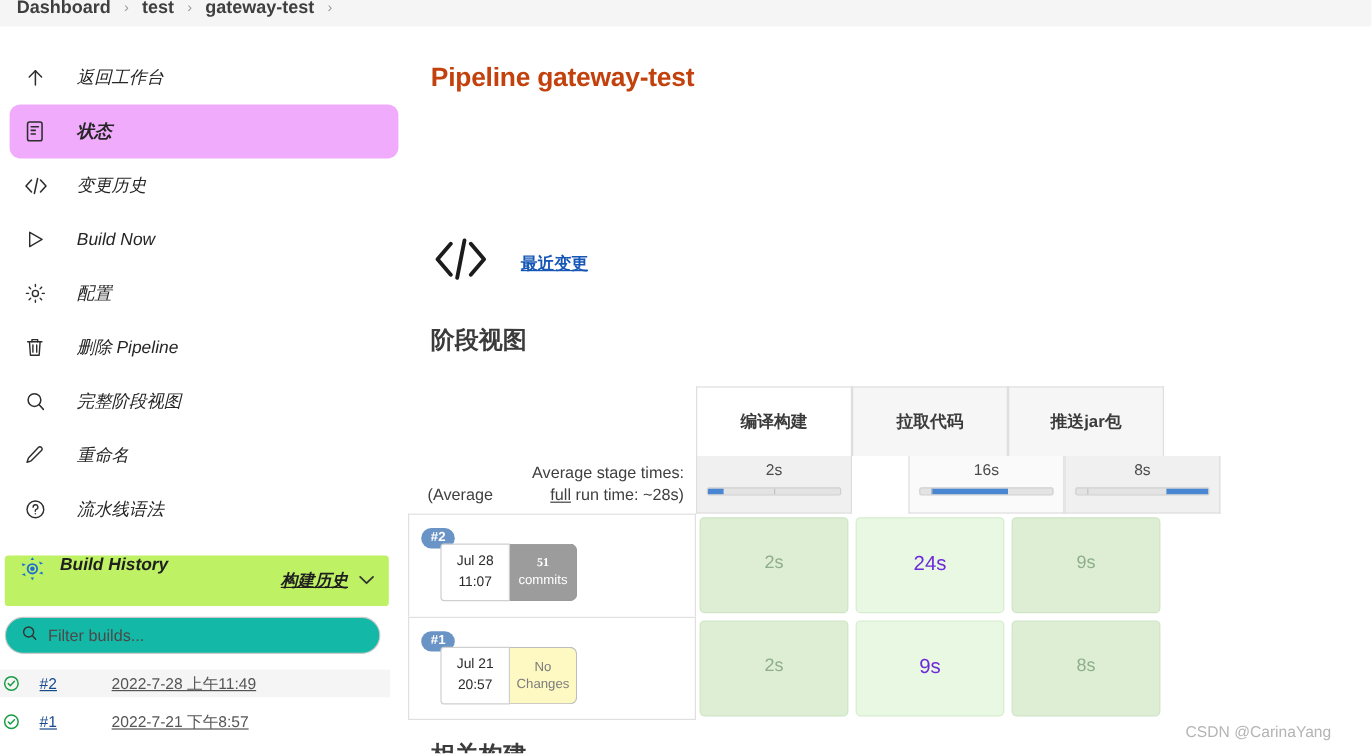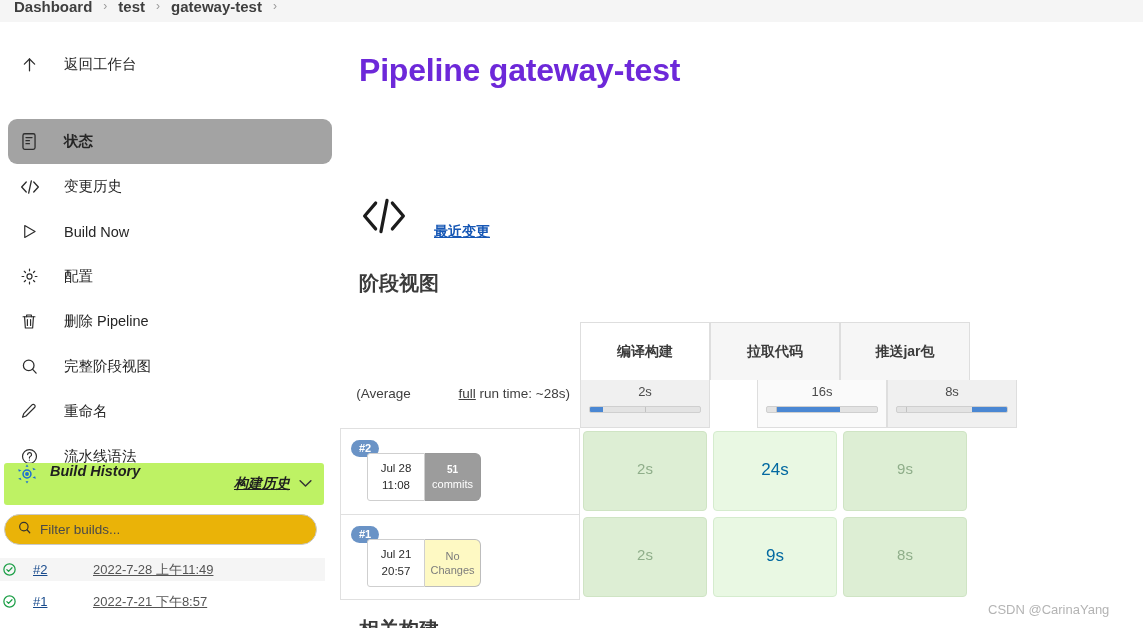--- a/index.html
+++ b/index.html
@@ -26,29 +26,30 @@
   }
   .crumb { color: #3f3f3f; }
   .crumb-sep { color: #9a9a9a; margin: 0 11px; font-weight: 400; font-size: 12px; }
 
   
   .sidebar {
     position: absolute; top: 32px; left: 0;
     width: 340px; height: 596px;
     background: #ffffff;
     padding: 10px 8px 0 8px;
+    font-style: italic;
   }
   .side-item {
     display: flex; align-items: center;
     height: 45px;
     border-radius: 9px;
     padding-left: 12px;
     cursor: pointer;
   }
-  .side-item.active { background: #a3a3a3; margin-top: 32px; }
+  .side-item.active { background: #f0abfc; }
   .side-ico {
     width: 30px; height: 24px;
     display: flex; align-items: center; justify-content: flex-start;
     color: #2d2d2d;
     flex: none;
   }
   .side-ico svg { display:block; }
   .side-label {
     font-size: 14.5px;
     margin-left: 14px;
@@ -80,21 +81,21 @@
   }
   .chev { color: #333; font-size: 12px; }
 
   .bh-search {
     position: absolute; top: 514px; left: 4px;
     width: 313px; height: 31px;
     border: 1px solid #c9c9c9;
     border-radius: 16px;
     display: flex; align-items: center;
     padding: 0 12px;
-    background: #eab308;
+    background: #14b8a6;
   }
   .bh-search .ph {
     font-size: 13.5px; color: #4a4a4a; margin-left: 8px;
   }
 
   .bh-row {
     position: absolute; left: 0; width: 325px; height: 23px;
     display: flex; align-items: center;
     font-size: 13px;
   }
@@ -102,26 +103,26 @@
   .bh-num {
     color: #184a8c; text-decoration: underline; margin-left: 16px;
     width: 60px;
   }
   .bh-date { color: #555; text-decoration: underline; }
 
   
   .main { position: absolute; top: 32px; left: 340px; width: 803px; height: 596px; }
   .page-title {
     position: absolute; top: 20px; left: 19px;
-    font-size: 32px; font-weight: 700; color: #6d28d9;
+    font-size: 22px; font-weight: 700; color: #c2410c;
     letter-spacing: -0.2px;
   }
   .changes-block {
     position: absolute; top: 165px; left: 20px;
-    display: flex; align-items: flex-end;
+    display: flex; align-items: center;
   }
   .code-glyph {
     font-size: 40px; color: #1c1c1c; font-weight: 400;
     letter-spacing: -2px;
     line-height: 1;
     font-family: "Liberation Sans", sans-serif;
   }
   .changes-link {
     margin-left: 26px;
     font-size: 14px; font-weight: 700;
@@ -221,21 +222,21 @@
     border: 1px solid #999;
     border-left: none;
     border-radius: 0 6px 6px 0;
     background: #9c9c9c;
     color: #ffffff;
     display: flex; flex-direction: column;
     align-items: center; justify-content: center;
     font-size: 11px; line-height: 14px;
     text-align: center;
   }
-  .card .commits .n { font-weight: 700; font-size: 10px; }
+  .card .commits .n { font-weight: 700; font-size: 10px; font-family: Liberation Serif, serif; }
   .card .commits.nochange {
     background: #fef9c3;
     border-color: #bdbdbd;
     color: #7c7c7c;
   }
 
   .sv-cell {
     width: 130px; height: 86px; flex: none;
     padding: 3px;
   }
@@ -245,21 +246,21 @@
     border: 1px solid #cfe4c4;
     border-radius: 4px;
     display: flex; align-items: flex-start; justify-content: center;
     padding-top: 28px;
     font-size: 15px;
     color: #8fae8a;
   }
   .sv-cell.hl .inner {
     background: #e9f8e3;
     border-color: #d5ecce;
-    color: #0369a1;
+    color: #6d28d9;
     font-size: 17px;
   }
 
   .watermark {
     position: absolute; top: 602px; left: 988px;
     font-size: 13px; color: #b4b4b4;
   }
   .bottom-heading {
     position: absolute; top: 616px; left: 359px;
     font-size: 20px; font-weight: 700; color: #3b3b3b;
@@ -455,20 +456,21 @@
         <div class="sv-cols">
           <div class="sv-head hl">编译构建</div>
           <div class="sv-head">拉取代码</div>
           <div class="sv-head">推送jar包</div>
         </div>
       </div>
 
       <div class="sv-row">
         <div class="sv-left">
           <div class="avg-label" style="padding-top:4px">
+            <div>Average stage times:</div>
             <div>
               <span>(Average </span><u>full</u><span> run time: ~28s)</span>
             </div>
           </div>
         </div>
         <div class="sv-cols">
           <div class="sv-avg">
             <span class="t">2s</span>
             <span class="bar">
               <span class="fill" style="left:0%;width:12%"></span>
@@ -491,21 +493,21 @@
           </div>
         </div>
       </div>
 
       <div class="sv-row">
         <div class="build-row-left">
           <span class="badge">#2</span>
           <span class="card">
             <span class="when">
               <span>Jul 28</span>
-              <span>11:08</span>
+              <span>11:07</span>
             </span>
             <span class="commits">
               <span class="n">51</span>
               <span>commits</span>
             </span>
           </span>
         </div>
         <div class="sv-cols">
           <div class="sv-cell">
               <span class="inner">2s</span>

